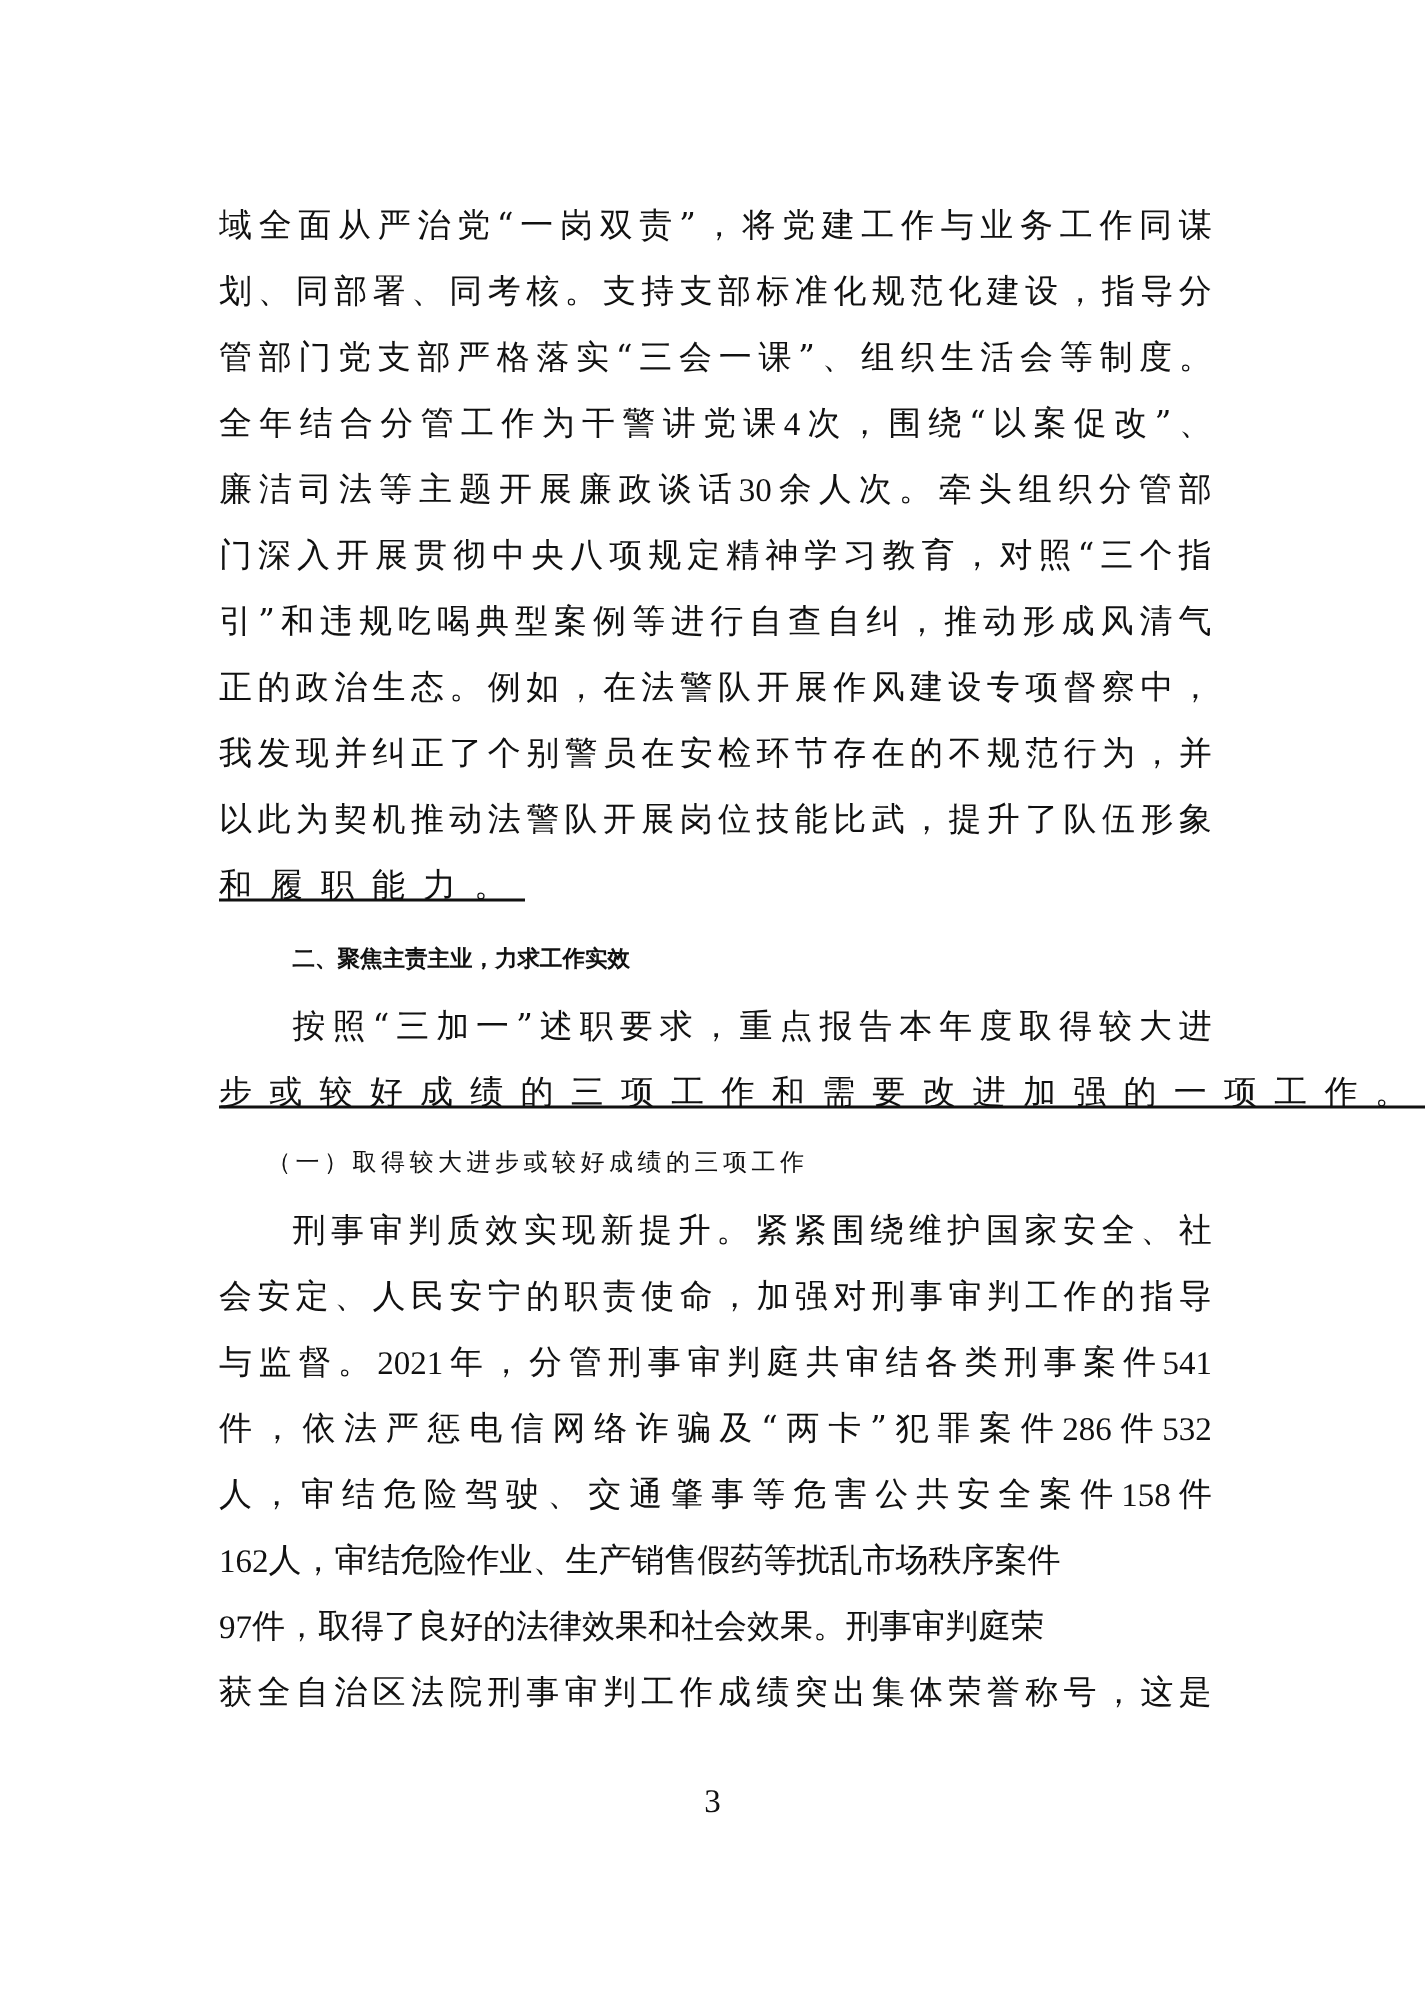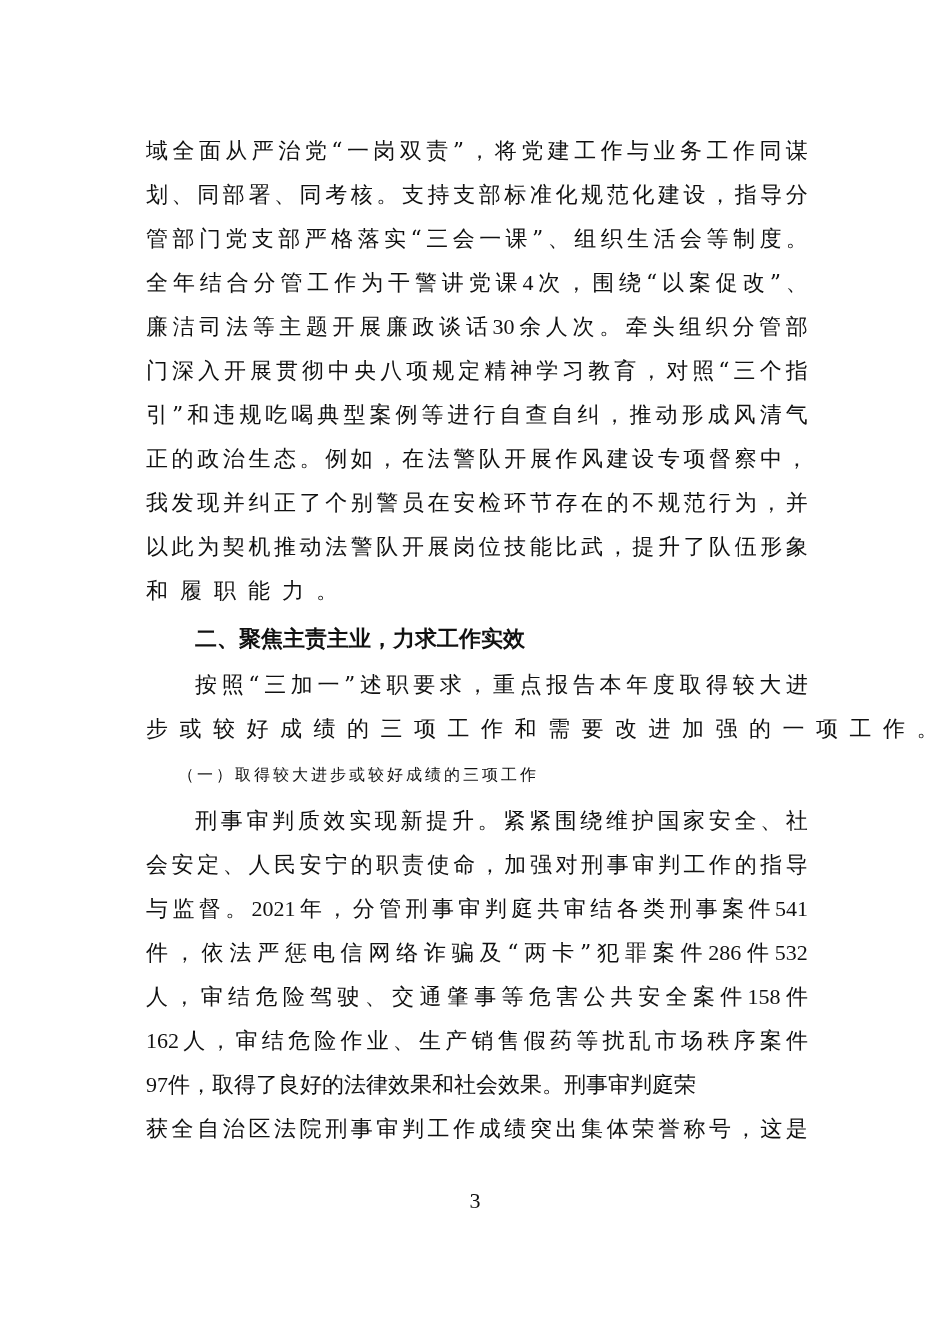--- a/index.html
+++ b/index.html
@@ -11,29 +11,29 @@
     width: 662px;
     height: 30px;
     line-height: 30px;
     font-family: "DejaVu Serif", "Liberation Serif", serif;
     font-size: 22px;
     color: #111;
     white-space: nowrap;
     text-align: justify;
     text-align-last: justify;
   }
-  .line.last { text-align-last: left; }
+  .line.last { text-align-last: left; text-decoration: underline; }
   .line.indent { left: 195px; width: 613px; }
   .heading {
     position: absolute;
     left: 195px;
     height: 30px;
     line-height: 30px;
     font-family: "DejaVu Sans", "Liberation Sans", sans-serif;
-    font-size: 22px;
+    font-size: 15px;
     font-weight: bold;
     color: #111;
     white-space: nowrap;
   }
   .subheading {
     position: absolute;
     left: 178px;
     height: 30px;
     line-height: 30px;
     font-family: "DejaVu Serif", "Liberation Serif", serif;
@@ -495,21 +495,21 @@
       <span>害</span>
       <span>公</span>
       <span>共</span>
       <span>安</span>
       <span>全</span>
       <span>案</span>
       <span>件</span>
       <span style="font-family: &quot;Liberation Serif&quot;, serif;">158</span>
       <span>件</span>
     </div>
-  <div class="line" style="top: 1026px; display: flex; justify-content: space-between;">
+  <div class="line" style="top: 1026px; display: flex; ">
       <span style="font-family: &quot;Liberation Serif&quot;, serif;">162</span>
       <span>人</span>
       <span>，</span>
       <span>审</span>
       <span>结</span>
       <span>危</span>
       <span>险</span>
       <span>作</span>
       <span>业</span>
       <span>、</span>

